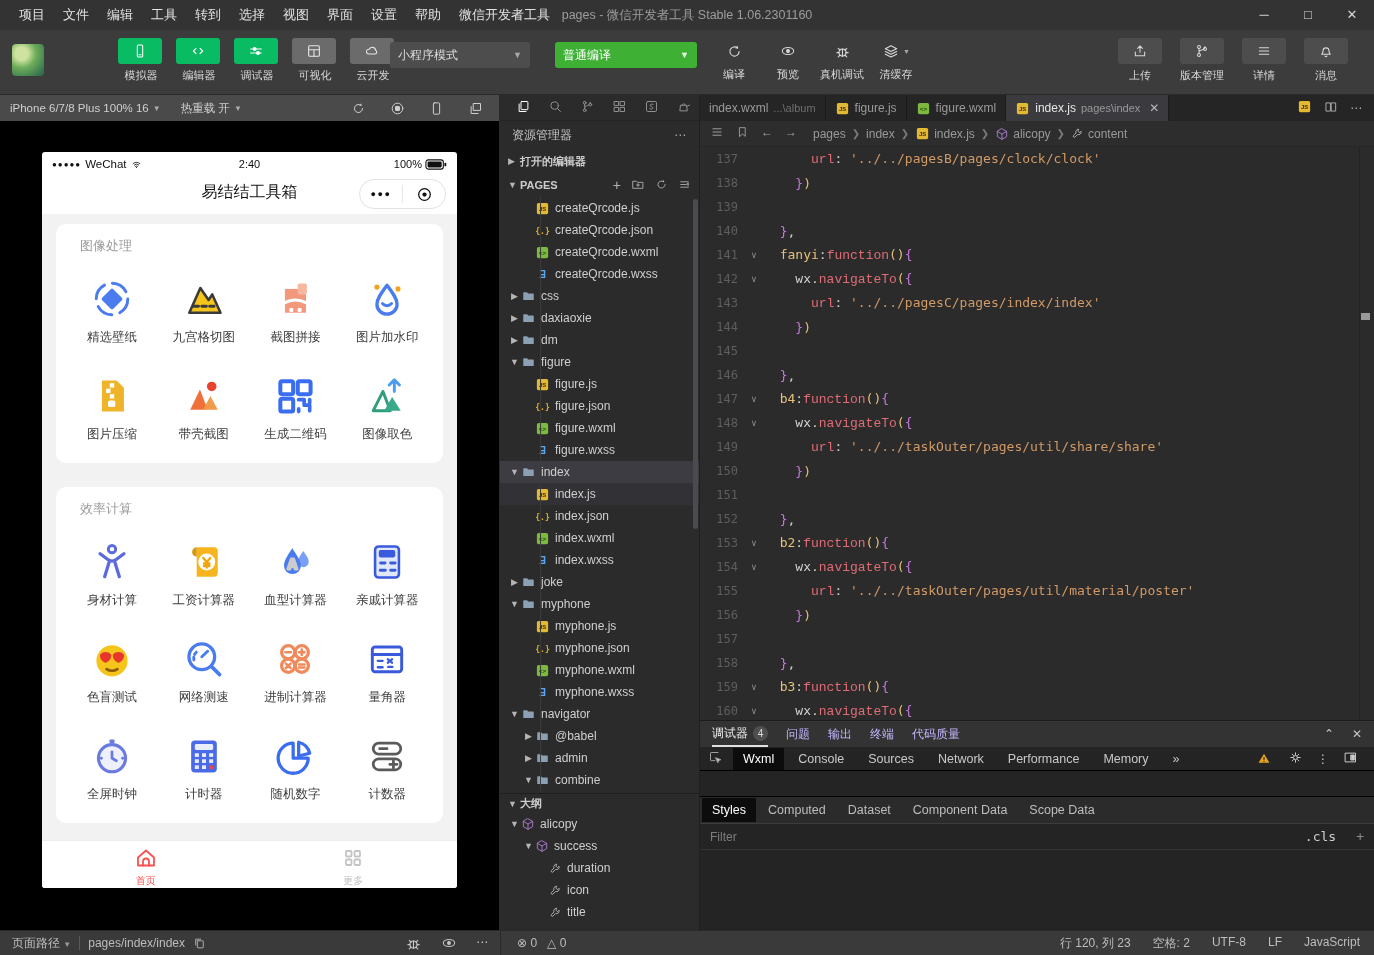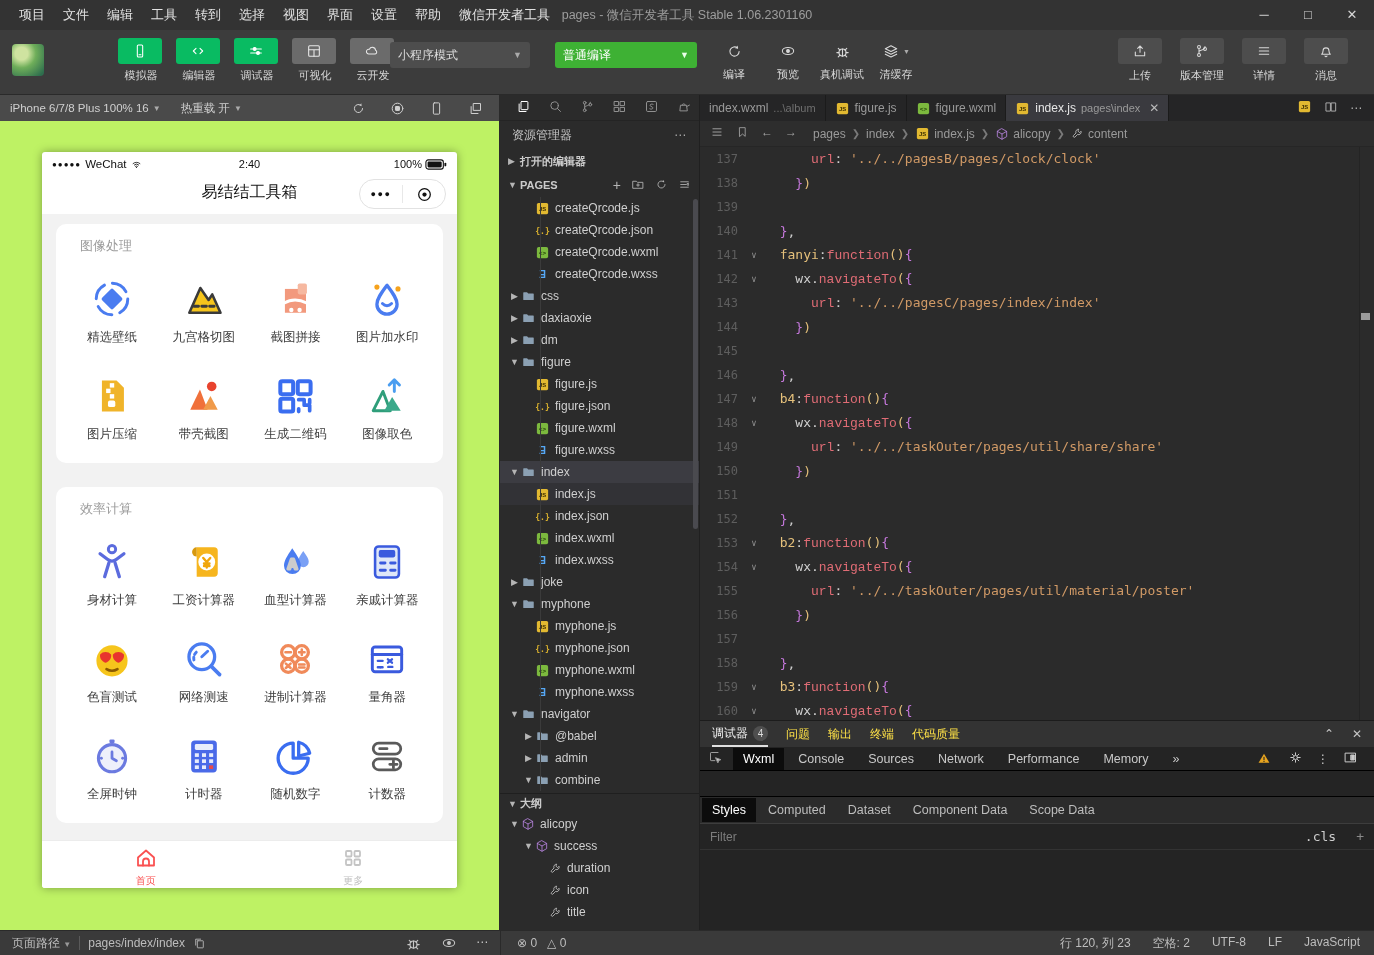--- a/index.html
+++ b/index.html
@@ -33,21 +33,21 @@
   .cact { min-width:44px; text-align:center; }
   .cact .ibx { height:24px; display:flex; align-items:center; justify-content:center; color:#d9d9d9; }
   .cact .lbl { margin-top:4px; font-size:11px; color:#d8d8d8; white-space:nowrap; }
   .racts { position:absolute; right:24px; top:8px; display:flex; gap:14px; }
   .ract { min-width:48px; text-align:center; }
   .ract .sq { width:44px; height:26px; margin:0 auto; border-radius:3px; background:#4d4d4d; display:flex; align-items:center; justify-content:center; color:#d9d9d9; }
   .ract .lbl { margin-top:4px; font-size:11px; color:#d8d8d8; white-space:nowrap; }
 
   
   .main { position:absolute; left:0; top:95px; width:1374px; height:835px; display:flex; }
-  .simcol { width:500px; position:relative; background:#bef264; border-right:1px solid #2a2a2a;padding-left:34px; }
+  .simcol { width:500px; position:relative; background:#000000; border-right:1px solid #2a2a2a;padding-left:34px; }
   .devicebar { position:absolute; left:0; top:0; width:100%; height:26px; background:#4a4a4a; display:flex; align-items:center; color:#d0d0d0; font-size:11.5px; }
   .devicebar .dd { display:flex; align-items:center; gap:4px; padding:0 10px; white-space:nowrap; }
   .devicebar .dicons { margin-left:auto; display:flex; gap:24px; padding-right:16px; color:#cfcfcf; }
 
   
   .phone { position:absolute; left:42px; top:57px; width:415px; height:736px; background:#fff; border-radius:3px; box-shadow:0 0 10px rgba(0,0,0,.35); overflow:hidden; }
   .p-status { height:20px; display:flex; align-items:center; padding:4px 10px 0 10px; font-size:11px; color:#111; }
   .p-status .sig { letter-spacing:1px; font-size:8px; }
   .p-status .car { margin-left:4px; font-size:11.5px; }
   .p-status .time { position:absolute; left:0; right:0; text-align:center; }
@@ -110,21 +110,21 @@
   .ln { width:44px; text-align:right; padding-right:6px; color:#5e5e5e; font-size:12px; flex:none; }
   .fold { width:20px; text-align:center; color:#8f8f8f; font-size:9px; flex:none; }
   .lc { white-space:pre; }
   .tk-wh { color:#cfcfcf; } .tk-gold { color:#e5c07b; } .tk-red { color:#e06c75;font-family:Liberation Mono, monospace; } .tk-str { color:#d19a66; } .tk-pur { color:#c678dd; }
   .ovr { position:absolute; right:4px; top:166px; width:9px; height:7px; background:#9a9a9a; }
   .sbline { position:absolute; right:14px; top:0; bottom:0; width:1px; background:#242424; }
 
   
   .dbg { flex:none; height:210px; border-top:1px solid #1c1c1c; background:#242424; display:flex; flex-direction:column; }
   .dbg-row1 { height:26px; background:#333; display:flex; align-items:center; padding:0 12px; gap:18px; }
-  .dbg-tab { color:#fde047; font-size:12px; display:flex; align-items:center; gap:5px; height:100%; }
+  .dbg-tab { color:#c4b5fd; font-size:12px; display:flex; align-items:center; gap:5px; height:100%; }
   .dbg-tab.active { color:#f0f0f0; border-bottom:2px solid #e0e0e0; }
   .badge { background:#4f4f4f; color:#ddd; border-radius:50%; width:15px; height:15px; font-size:10px; display:flex; align-items:center; justify-content:center; }
   .dbg-r1tools { margin-left:auto; display:flex; gap:18px; color:#c5c5c5; font-size:12px; }
   .dbg-row2 { height:24px; display:flex; align-items:center; padding:0 8px; gap:4px; border-bottom:1px solid #000; }
   .dt { padding:4px 10px; color:#c9c9c9; font-size:12.5px; }
   .dt.active { background:#0c0c0c; color:#fff; }
   .dbg-r2tools { margin-left:auto; display:flex; align-items:center; gap:14px; padding-right:8px; }
   .warn4 { color:#e7a41f; font-size:12px; display:flex; align-items:center; gap:3px; }
   .dbg-gap { height:26px; border-bottom:1px solid #000; }
   .dbg-row3 { height:27px; display:flex; align-items:center; padding:0 2px; gap:2px; background:#2b2b2b; border-bottom:1px solid #3d3d3d; }

